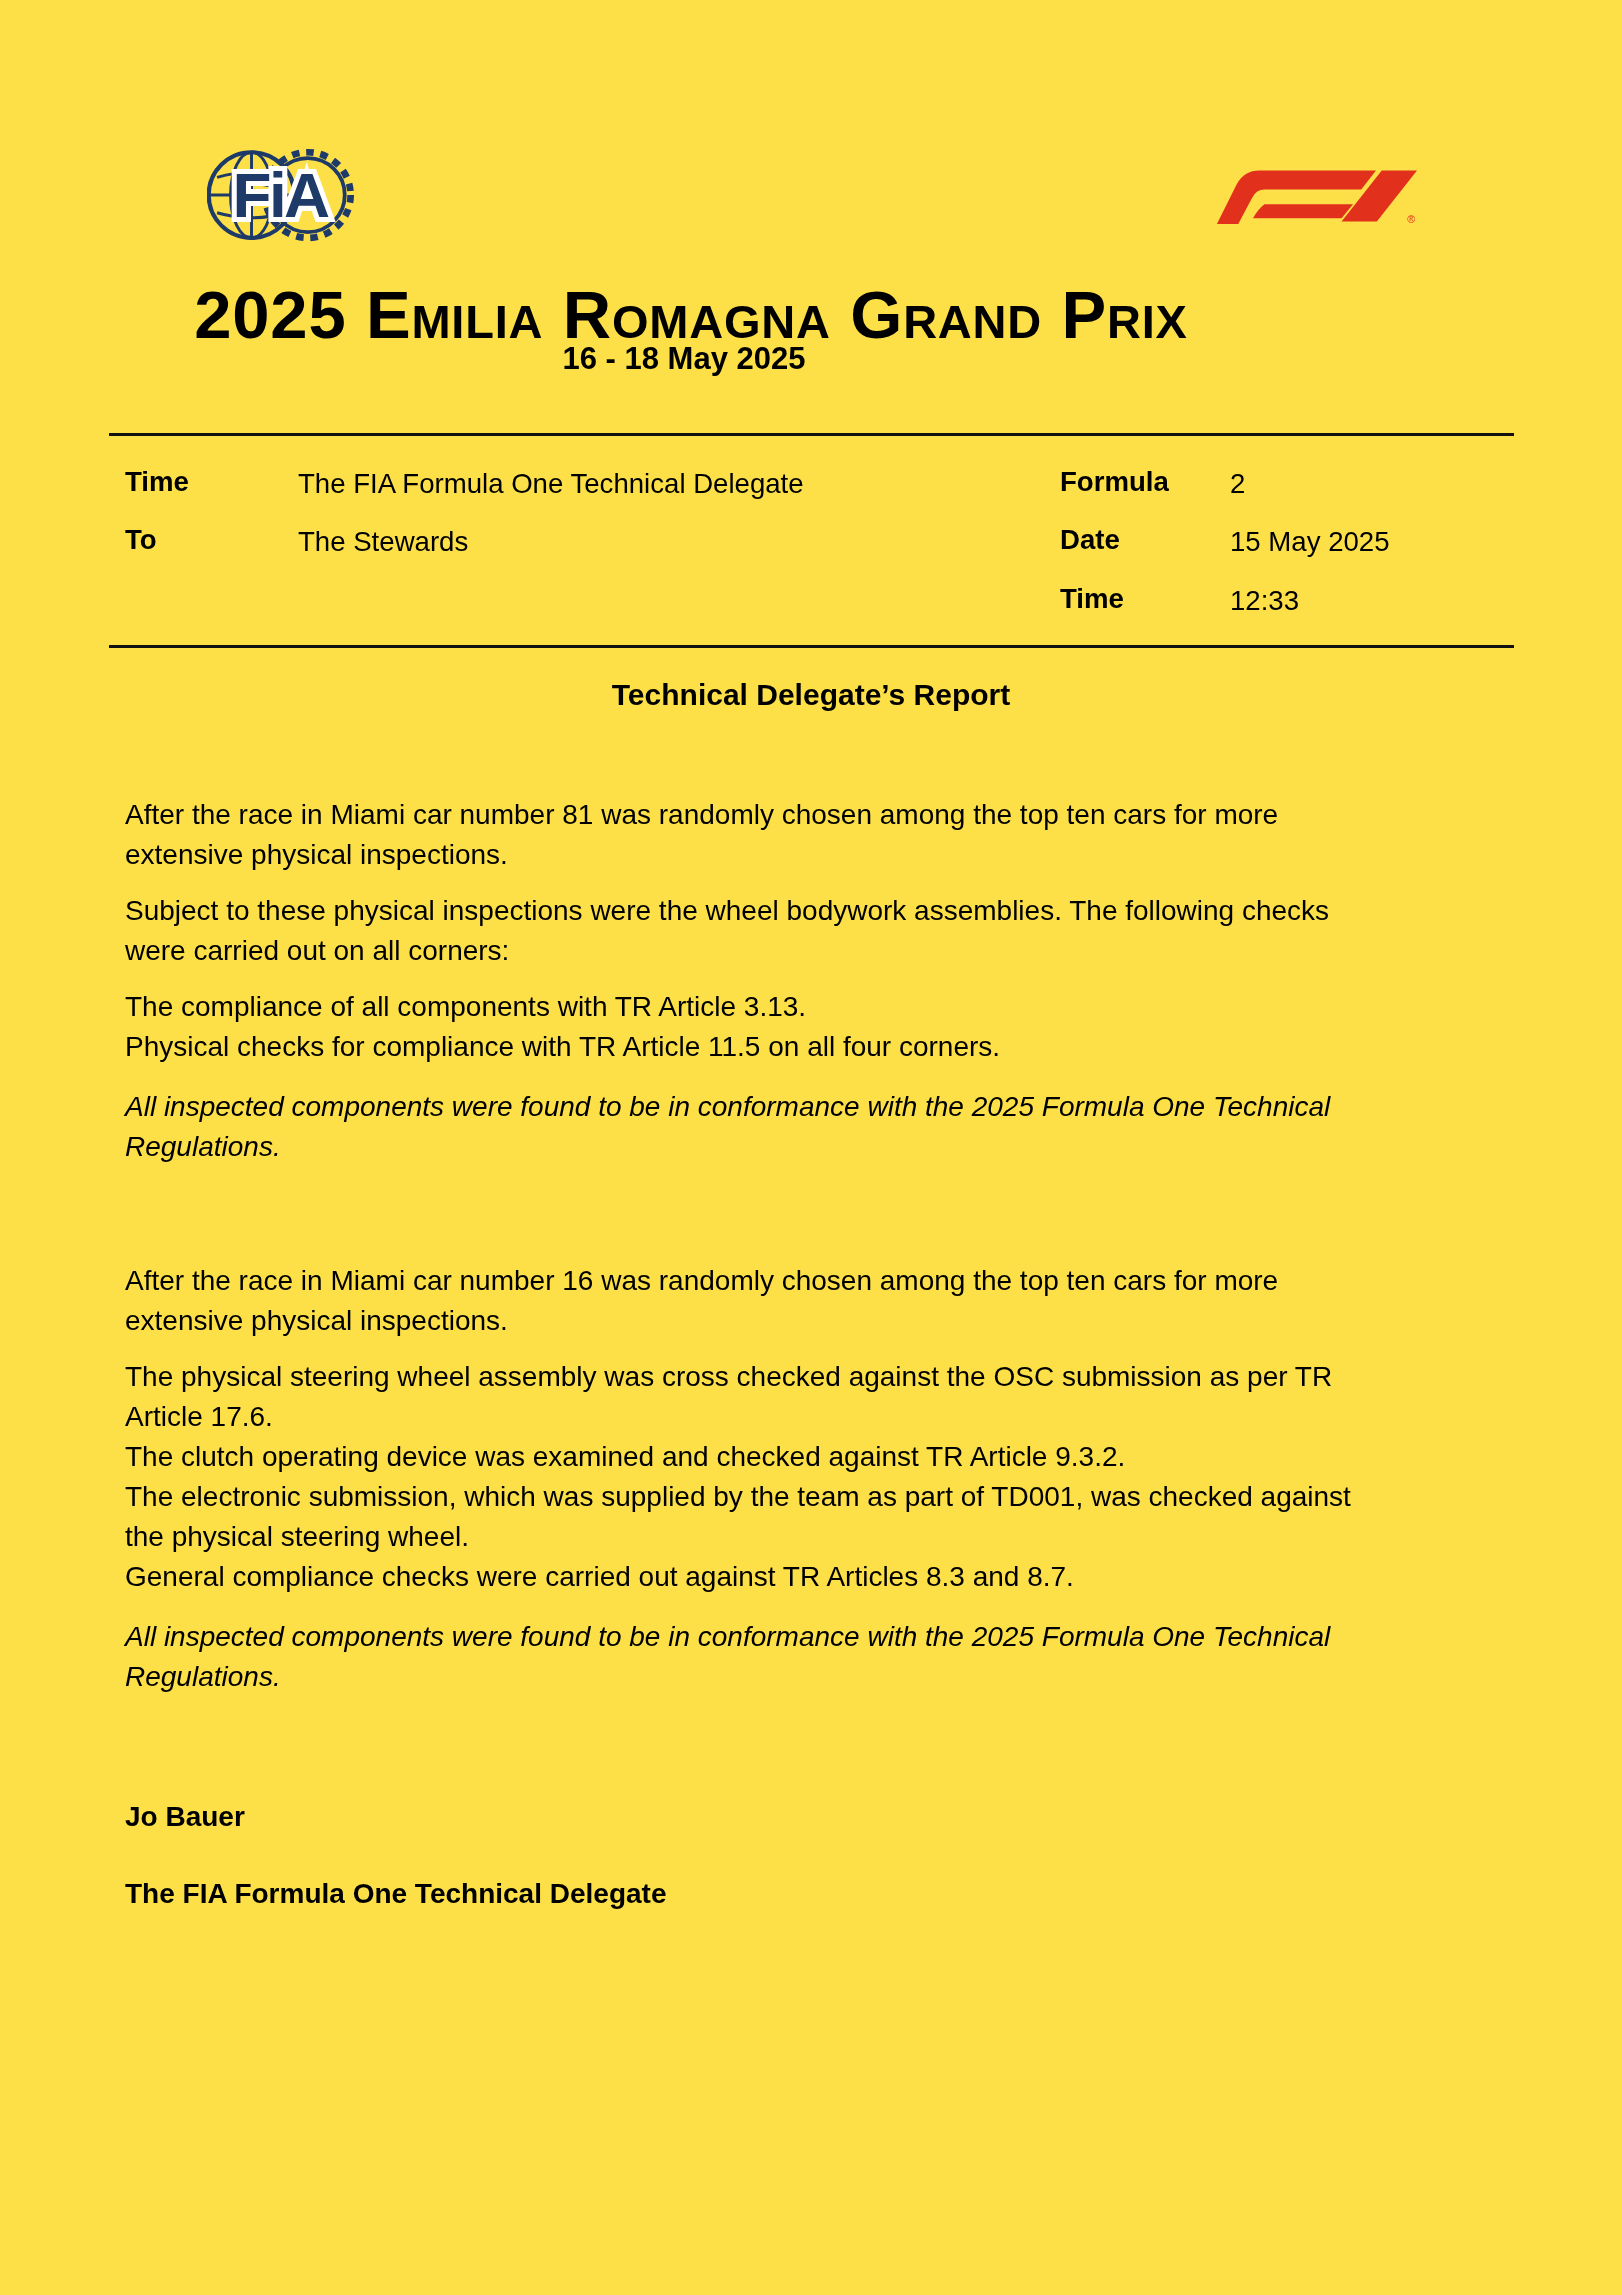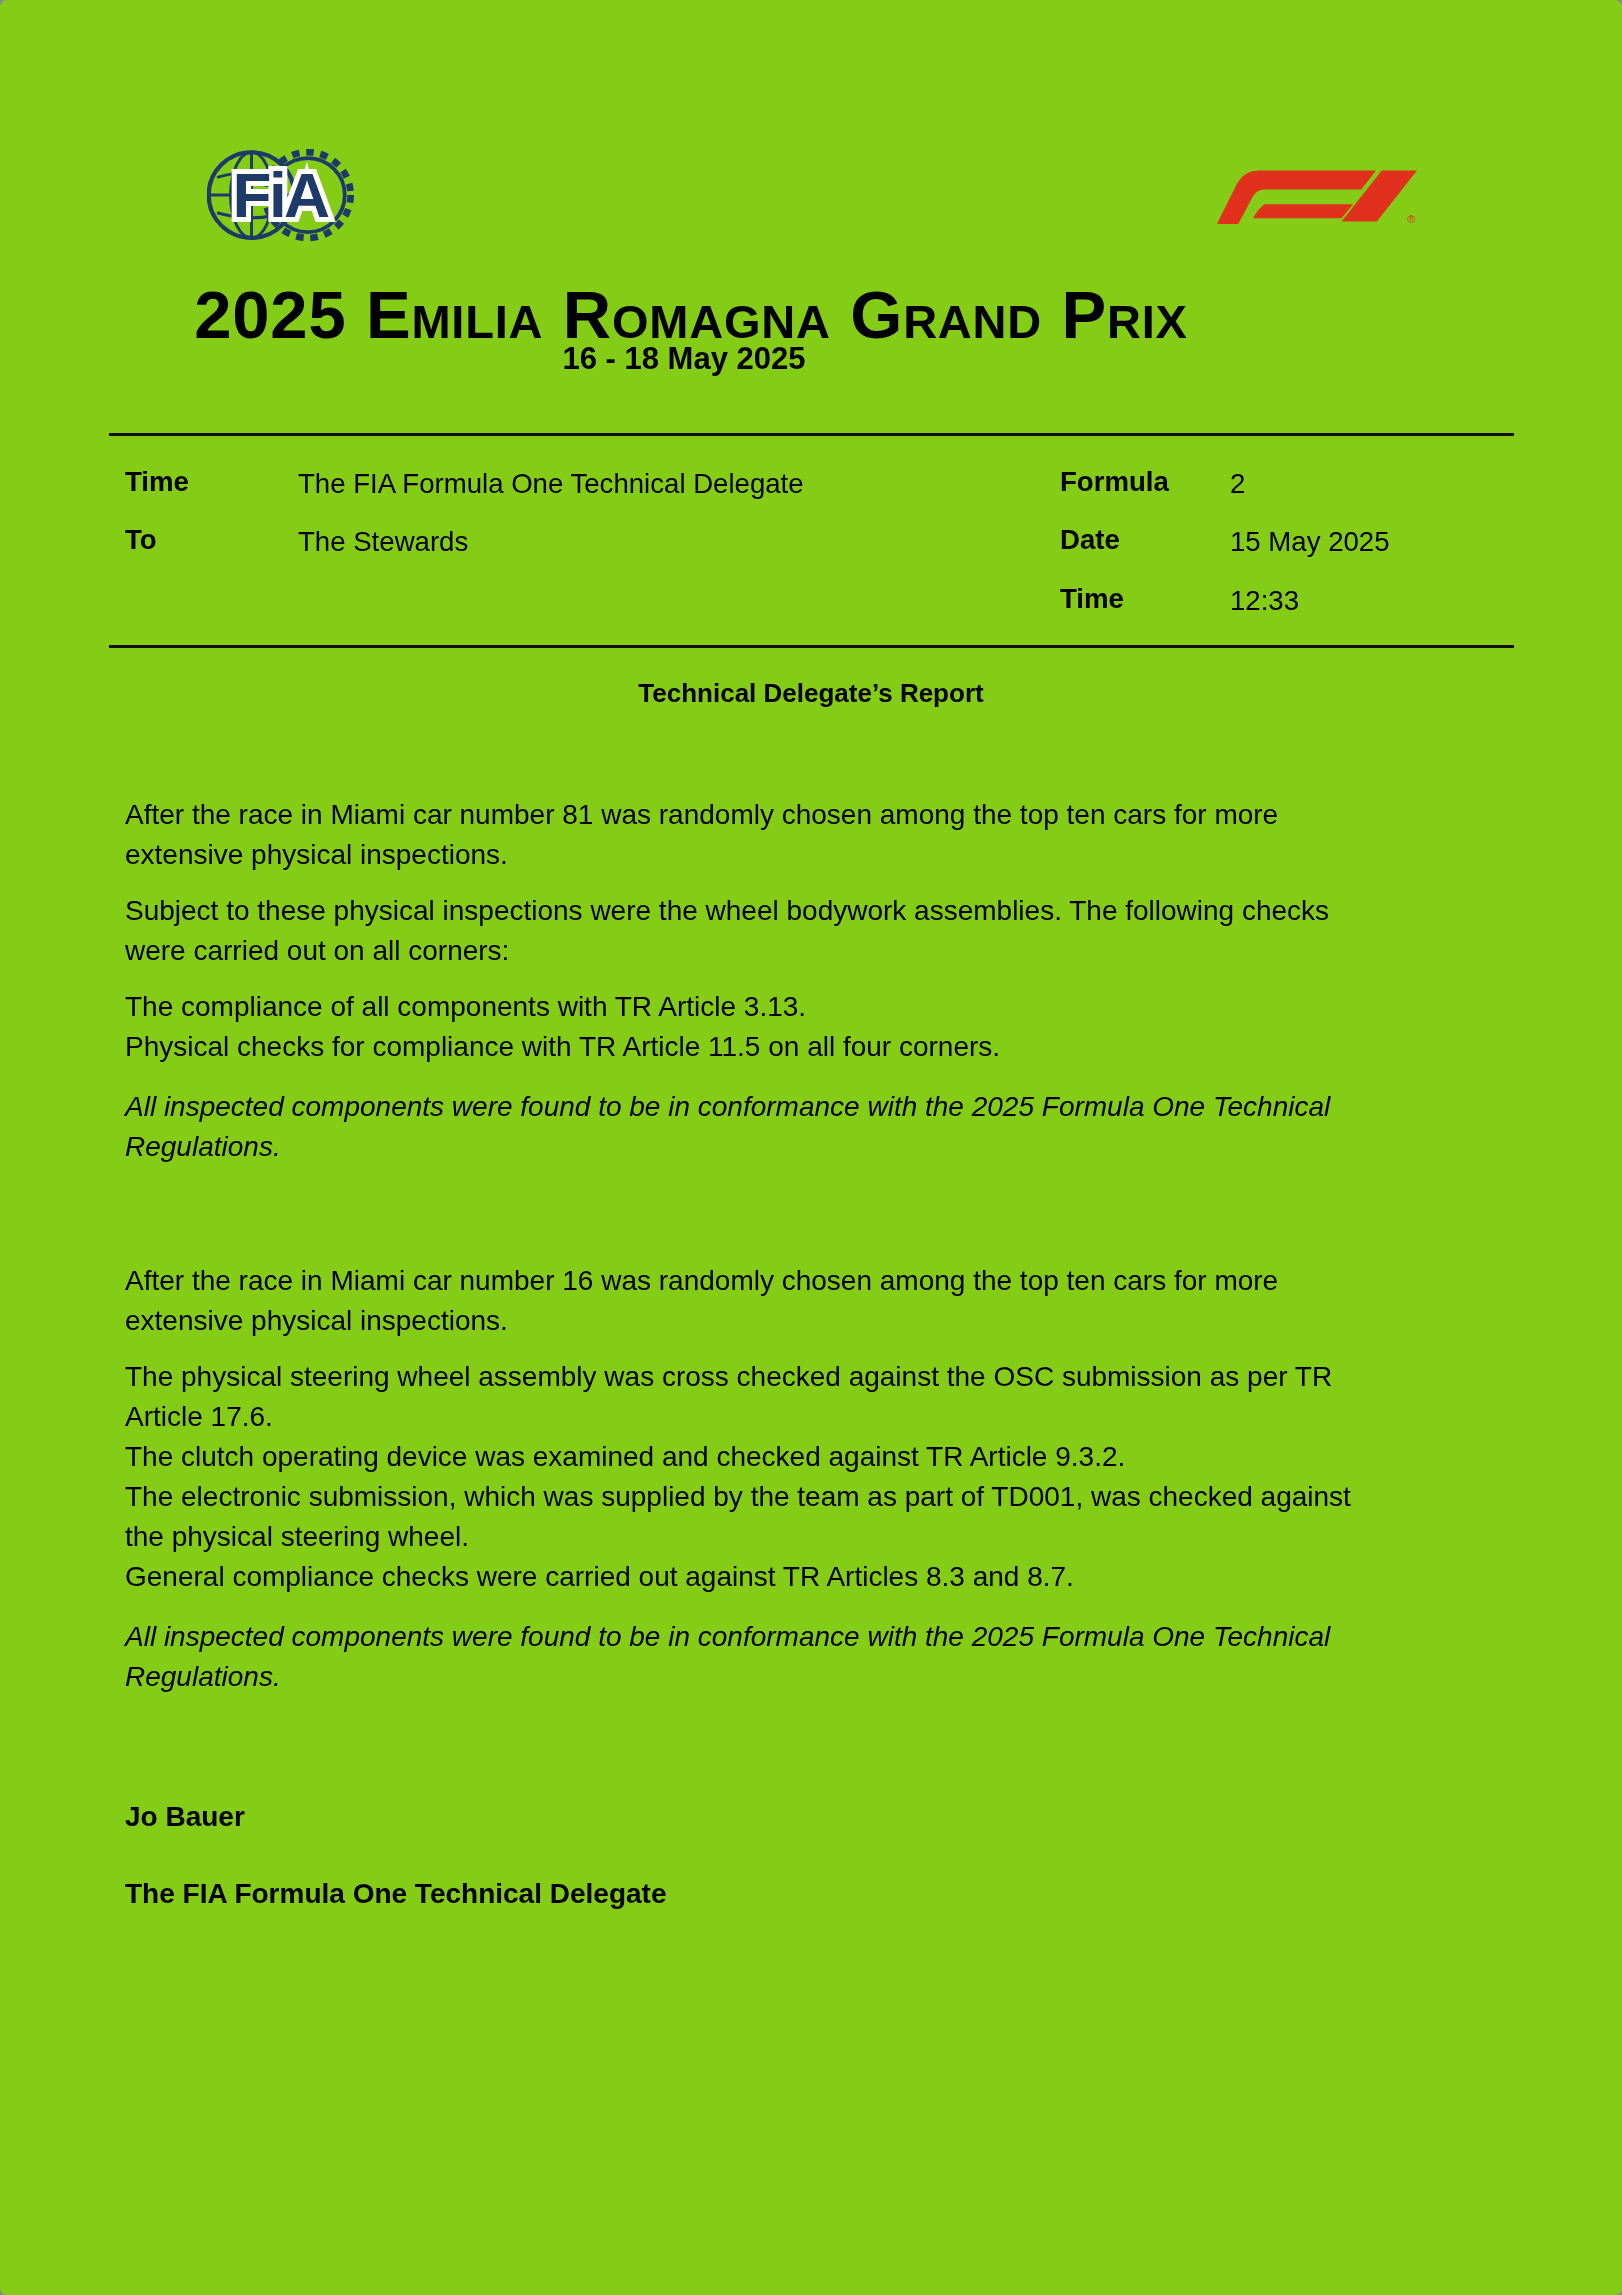--- a/index.html
+++ b/index.html
@@ -1,23 +1,22 @@
 <!DOCTYPE html>
 <html style="--fia-navy: #1d3a68; --f1-red: #e1301c;font-size:13.4px"><head>
 <meta charset="utf-8">
 <style>
   html,body { margin:0; padding:0; background:#888; }
   .page {
     position:relative;
     width:1622px; height:2295px;
-    background:#84cc16;
+    background:#fde047;
     font-family:"Liberation Sans", sans-serif;
     color:#000;
     overflow:hidden;
-    border-radius:7px;
   }
   
   .fia-logo { position:absolute; left:207px; top:146px; width:147px; height:99px; }
   .fia-navy-stroke { stroke:var(--fia-navy,#1d3a68); fill:none; }
   .fia-text { fill:var(--fia-navy,#1d3a68); stroke:#ffffff; stroke-width:12px; paint-order:stroke;
               font-family:"Liberation Sans", sans-serif; font-weight:bold; letter-spacing:-3px; }
   .org-line {
     position:absolute; left:351px; top:185px; width:827px;
     text-align:center;
     font-family:"DejaVu Sans", sans-serif;
@@ -48,21 +47,21 @@
   .rule { position:absolute; left:109px; width:1405px; height:3.3px; background:#111; }
   .rule-top { top:433px; }
   .rule-bottom { top:645px; }
   .meta-label { position:absolute; font-size:27.6px; font-weight:bold; white-space:nowrap; }
   .meta-value { position:absolute; font-size:27.6px; white-space:nowrap; }
 
   
   .report-heading {
     position:absolute; left:0; top:678px; width:1622px;
     text-align:center;
-    font-size:26px; font-weight:bold;
+    font-size:30px; font-weight:bold;
   }
   .body-copy {
     position:absolute; left:125px; top:795px; width:1386px;
     font-size:28px; line-height:40px;
   }
   .para { margin:0 0 0 0; white-space:pre-line; }
   .para + .para { margin-top:16px; }
   .para.gap-blank { margin-top:20px;font-style:italic; }
   .para.gap-section { margin-top:94px; }
   .sig-name { margin-top:100px; font-weight:bold; font-size:28px; }

